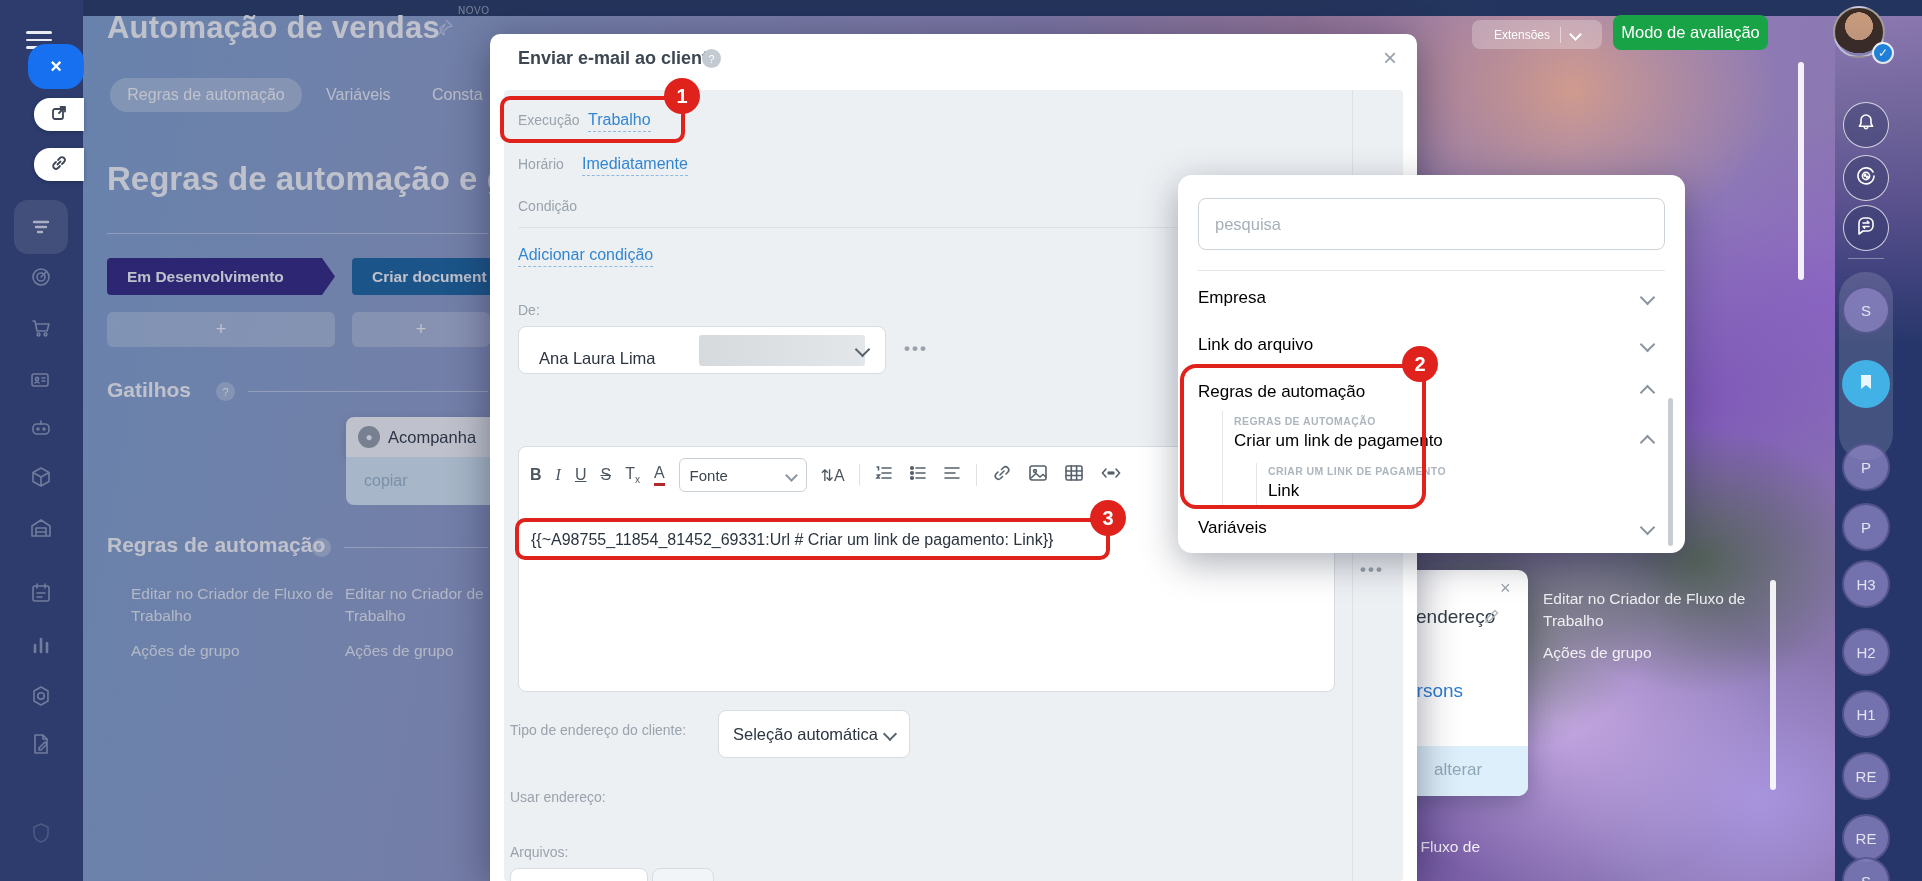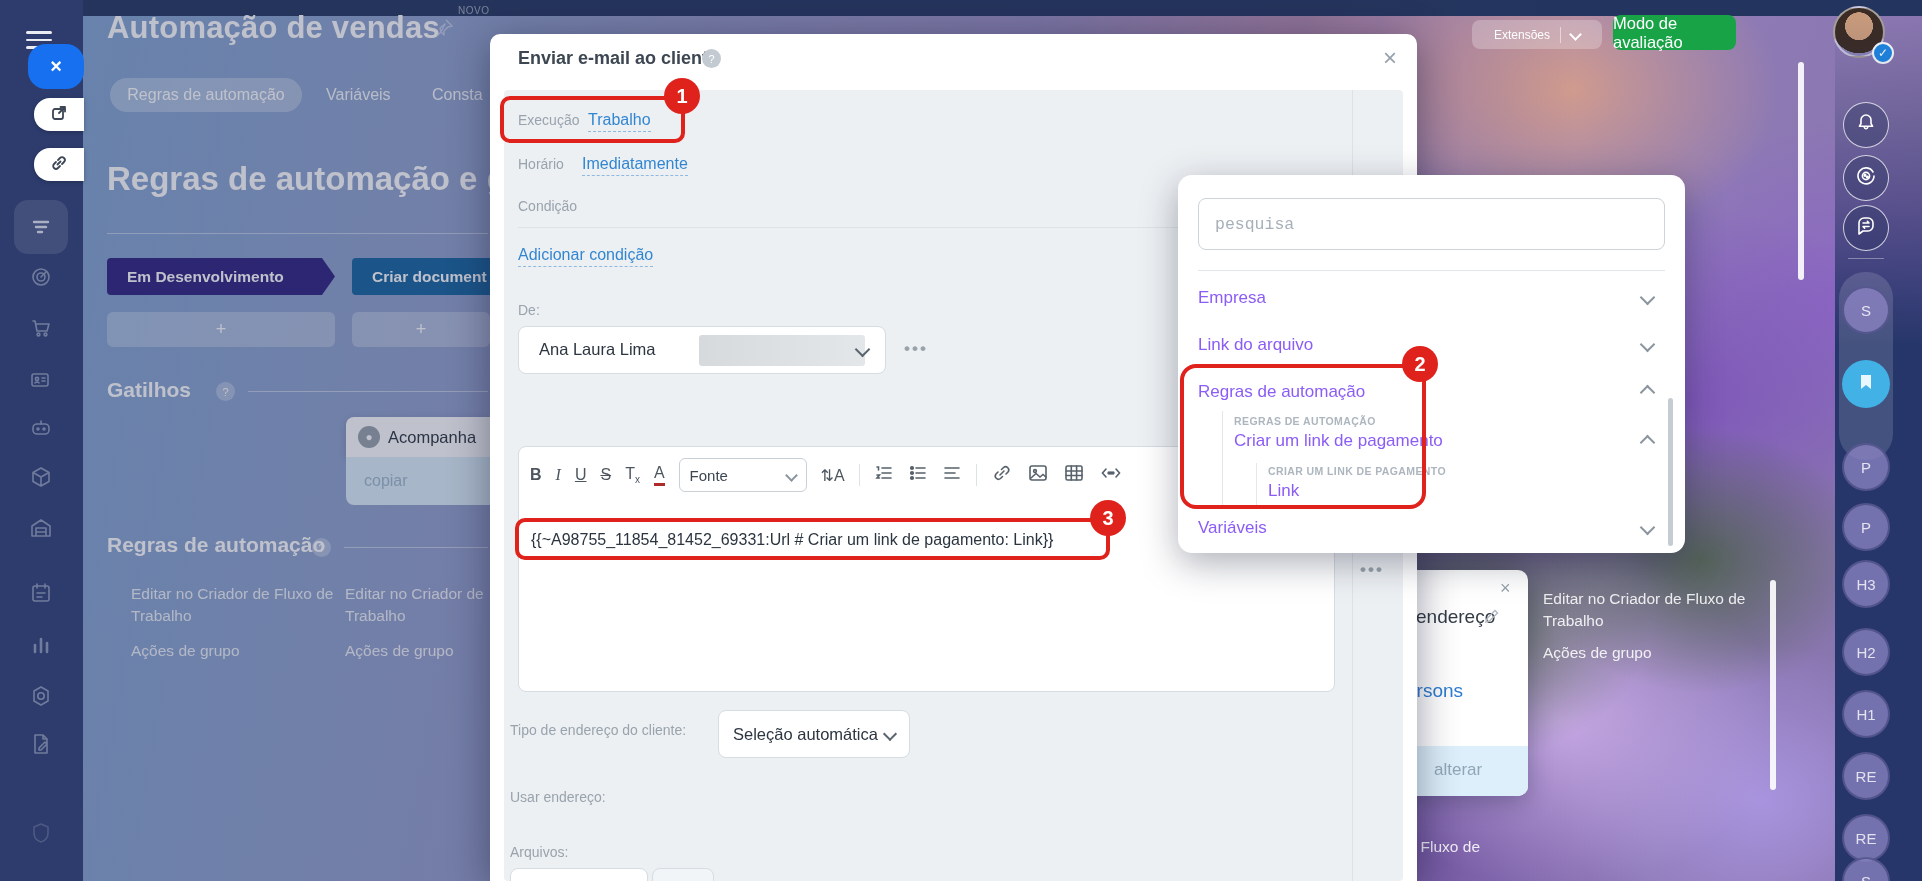--- a/index.html
+++ b/index.html
@@ -89,39 +89,39 @@
   .minisel{background:#fff;border:1px solid #d6dce2;border-radius:8px;display:flex;align-items:center;
     justify-content:space-between;padding:0 14px;box-sizing:border-box;color:#2c3540;font-size:16.5px}
   .subjinput{width:100%;height:100%;border:none;outline:none;background:transparent;font-size:16.5px;
     font-family:"Liberation Sans",sans-serif;color:#2c3540}
   .subjinput::placeholder{color:#a7b0b9}
   
   .panel{left:1178px;top:175px;width:507px;height:378px;background:#fff;border-radius:14px;
     box-shadow:0 10px 36px rgba(20,25,50,.35)}
   .searchbox{left:20px;top:23px;width:467px;height:52px;border:1px solid #ccd3d9;border-radius:8px;box-sizing:border-box}
   .searchbox input{width:100%;height:100%;border:none;outline:none;background:transparent;padding:0 16px;
-    font-size:16.5px;font-family:Liberation Mono, monospace;color:#000000;box-sizing:border-box}
+    font-size:16.5px;font-family:Liberation Sans, sans-serif;color:#000000;box-sizing:border-box}
   .searchbox input::placeholder{color:#a7b0b9}
   .pdiv{left:20px;top:95px;width:467px;height:1px;background:#e3e7ea}
-  .prow{color:#8b5cf6;font-size:17px}
+  .prow{color:#000000;font-size:17px}
   .pcaps{color:#adb6be;font-size:10.5px;font-weight:700;letter-spacing:.4px}
   .guideline{width:1px;background:#e3e7ea}
   .pscroll{left:490px;top:223px;width:5px;height:148px;background:#c6ccd2;border-radius:3px}
   
   .popup{left:1350px;top:570px;width:178px;height:226px;background:#fff;border-radius:10px;
     box-shadow:0 6px 24px rgba(20,25,50,.3)}
   .popfooter{left:0;top:176px;width:178px;height:50px;background:#ddeffa;border-radius:0 0 10px 10px}
   
   .redrect{border:4px solid #e0221c;border-radius:10px;box-sizing:border-box;pointer-events:none}
   .badge{width:36px;height:36px;border-radius:50%;background:#e0221c;color:#fff;font-size:20px;
     font-weight:700;display:flex;align-items:center;justify-content:center}
   
   .extbtn{left:1472px;top:20px;width:130px;height:29px;background:rgba(255,255,255,.25);border-radius:8px;
     color:#fff;font-size:12px;display:flex;align-items:center;justify-content:center;gap:10px}
-  .greenbtn{left:1613px;top:15px;width:123px;height:35px;background:#18a347;border-radius:8px;color:#fff;
+  .greenbtn{left:1613px;top:15px;width:155px;height:35px;background:#18a347;border-radius:8px;color:#fff;
     font-size:16.5px;display:flex;align-items:center;justify-content:center}
   .avatar{left:1833px;top:6px;width:52px;height:52px;border-radius:50%;
     background:radial-gradient(circle at 50% 38%,#c79a7c 0 36%,#3a2b24 37% 70%,#8d86b8 71%);
     border:2px solid rgba(255,255,255,.55);box-sizing:border-box}
   .checkbadge{left:1872px;top:42px;width:22px;height:22px;border-radius:50%;background:#1e88e5;
     border:2px solid #fff;color:#fff;font-size:12px;display:flex;align-items:center;justify-content:center;box-sizing:border-box}
   
   .rail{left:1835px;top:16px;width:87px;height:865px;
     background:linear-gradient(180deg,rgba(35,48,92,.0) 0,rgba(35,48,92,.45) 180px,#26366a 330px)}
   .railbtn{left:1843px;width:46px;height:46px;border-radius:50%;background:rgba(38,50,92,.35);
@@ -314,21 +314,21 @@
   <span class="abs bluelink" style="left:98px;top:77px">Trabalho</span>
   <span class="abs glabel" style="left:28px;top:122px">Horário</span>
   <span class="abs bluelink" style="left:92px;top:121px">Imediatamente</span>
 
   <span class="abs glabel" style="left:28px;top:164px">Condição</span>
   <div class="abs" style="left:28px;top:193px;width:817px;height:1px;background:#dde2e6"></div>
   <span class="abs bluelink" style="left:28px;top:212px">Adicionar condição</span>
 
   <span class="abs glabel" style="left:28px;top:268px">De:</span>
   <div class="abs whitebox" style="left:28px;top:292px;width:368px;height:48px">
-    <span class="abs darktxt" style="left:20px;top:13px">Ana Laura Lima</span>
+    <span class="abs darktxt" style="left:20px;top:22px">Ana Laura Lima</span>
     <span class="abs redact" style="left:180px;top:8px;width:166px;height:31px"></span>
     <span class="abs chev" style="left:338px;top:17px"></span>
   </div>
   <span class="abs dots" style="left:414px;top:305px">•••</span>
 
 
   <div class="abs whitebox" style="left:28px;top:412px;width:817px;height:246px;border-radius:8px"></div>
   <div class="abs toolbar" style="left:40px;top:424px">
     <span style="font-weight:700">B</span>
     <span style="font-style:italic;font-family:'Liberation Serif',serif">I</span>

